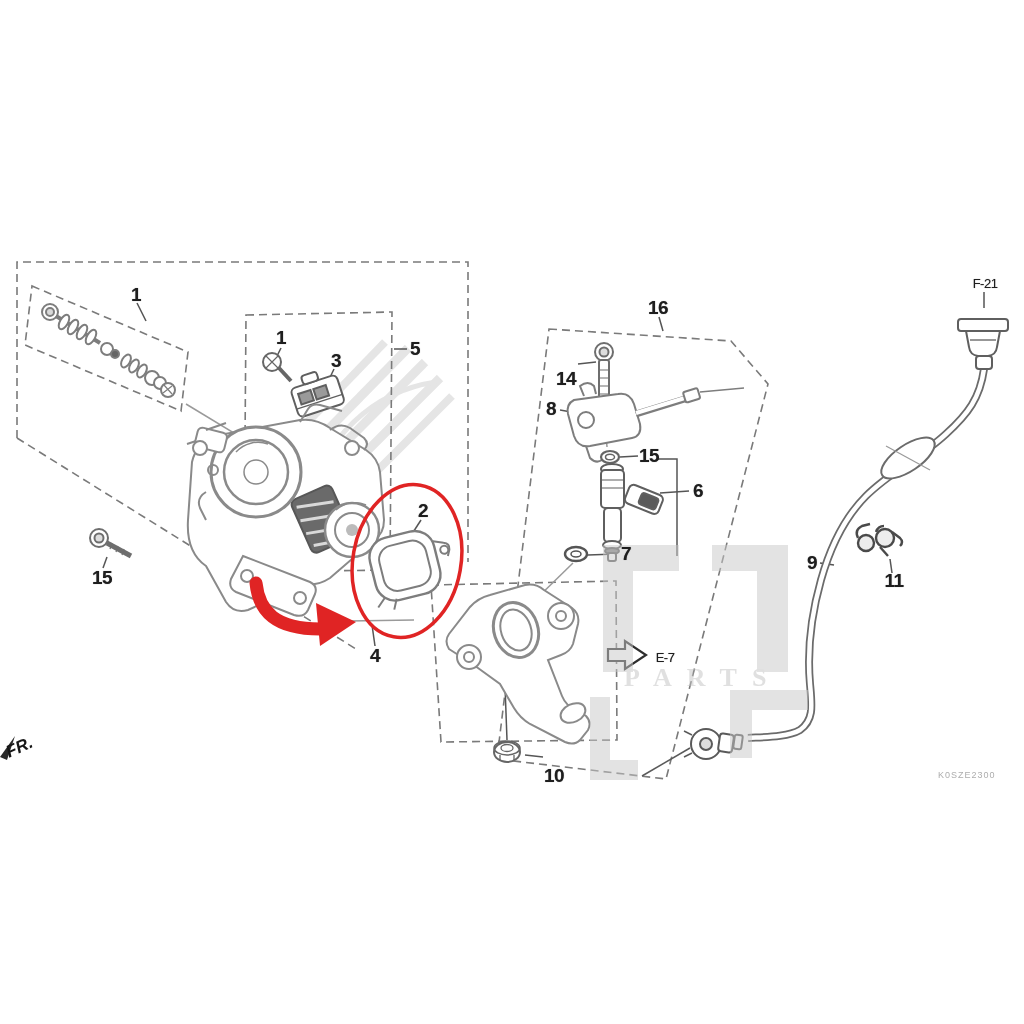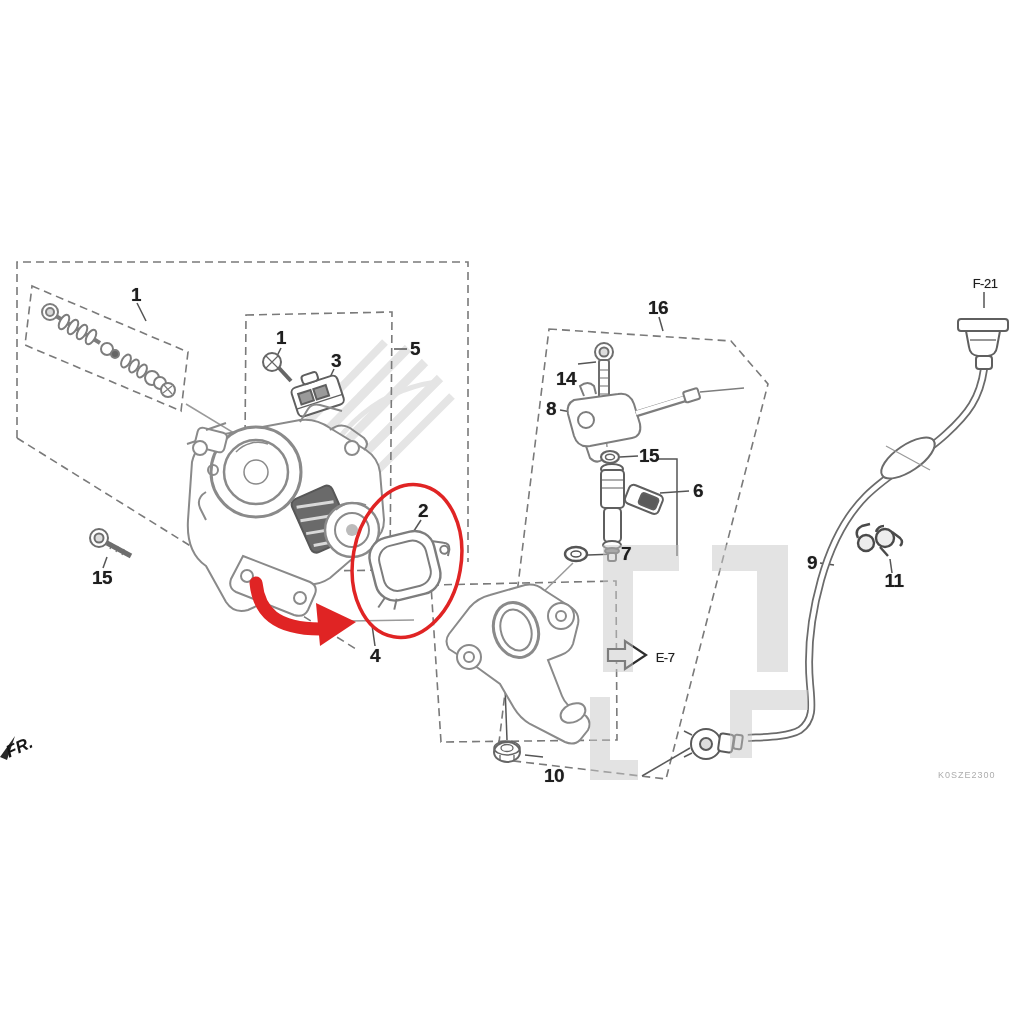--- a/index.html
+++ b/index.html
@@ -253,20 +253,21 @@
 
   <div id="watermark">
     <div class="wm" style="left:603px;top:545px;width:30px;height:127px;"></div>
     <div class="wm" style="left:633px;top:545px;width:46px;height:26px;"></div>
     <div class="wm" style="left:757px;top:545px;width:31px;height:127px;"></div>
     <div class="wm" style="left:712px;top:545px;width:45px;height:26px;"></div>
     <div class="wm" style="left:590px;top:697px;width:20px;height:83px;"></div>
     <div class="wm" style="left:610px;top:760px;width:28px;height:20px;"></div>
     <div class="wm" style="left:730px;top:690px;width:22px;height:68px;"></div>
     <div class="wm" style="left:752px;top:690px;width:56px;height:20px;"></div>
+    <div id="wm-text">PARTS</div>
   </div>
 
   <div id="labels">
     <div id="fr-label" style="left: 3px; top: 744px; transform: rotate(-24deg);">FR.</div>
     <div id="diagram-code" style="left: 938px; top: 762px; margin-top: 8px;">K0SZE2300</div>
   <div class="plabel" style="left: 136px; top: 295px;">1</div>
       <div class="plabel" style="left: 423px; top: 511px;">2</div>
       <div class="plabel" style="left: 336px; top: 361px;">3</div>
       <div class="plabel" style="left: 375px; top: 656px;">4</div>
       <div class="plabel" style="left: 415px; top: 349px;">5</div>

